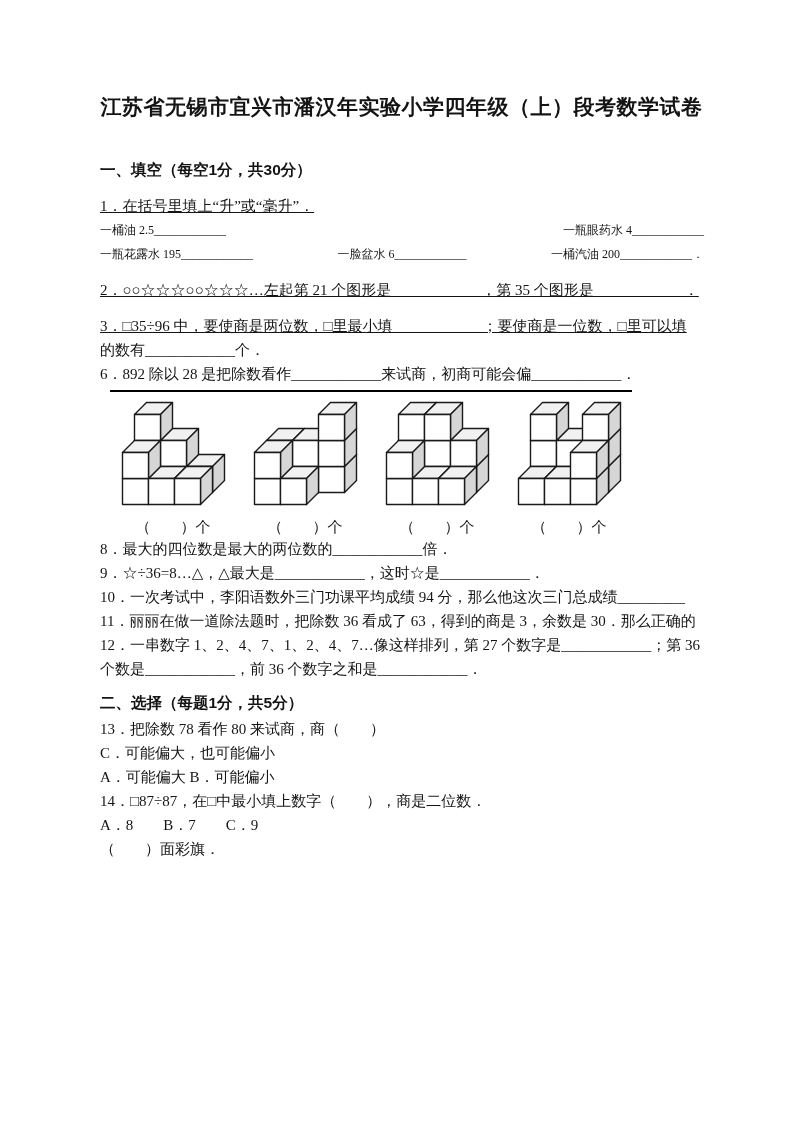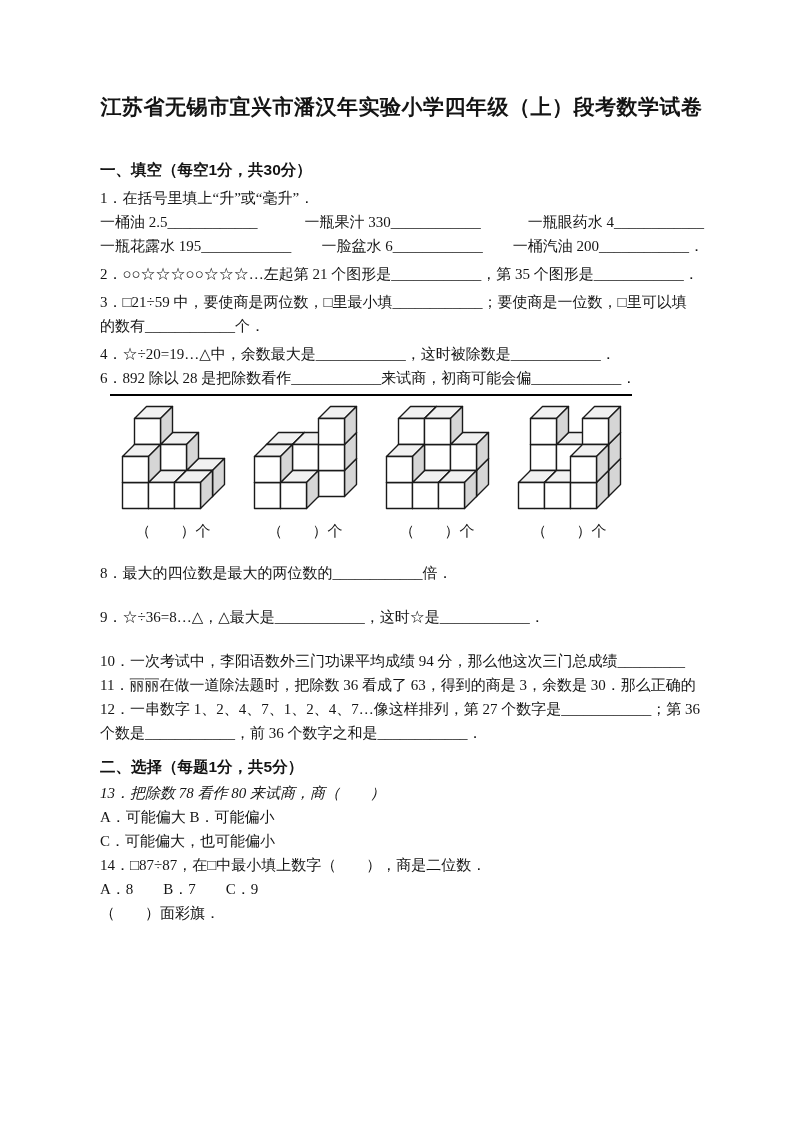--- a/index.html
+++ b/index.html
@@ -27,27 +27,27 @@
     font-size:15.5px;
     line-height:25px;
     margin-top:35px;
   }
   .sec-heading.second{margin-top:9px;}
   .line{
     font-size:15px;
     line-height:24px;
     white-space:nowrap;
   }
-  .gap2{margin-top:2px;font-style:italic;}
-  .gap4{margin-top:4px;}
-  .gap6{margin-top:20px;}
+  .gap2{margin-top:2px;}
+  .gap4{margin-top:12px;text-decoration:underline;}
+  .gap6{margin-top:0;}
   .row3{
     display:flex;
     justify-content:space-between;
-    font-size:15px;
+    font-size:12px;
     line-height:24px;
     width:604px;
   }
   .blankline{letter-spacing:0;}
   
   .figwrap{
     margin-top:4px;
     margin-left:10px;
     width:522px;
     border-top:2px solid #000;
@@ -78,33 +78,31 @@
 <div class="page">
   <div class="content">
 
     <div class="title">江苏省无锡市宜兴市潘汉年实验小学四年级（上）段考数学试卷</div>
 
     <div class="sec-heading">一、填空（每空1分，共30分）</div>
 
     <div class="line gap4">1．在括号里填上“升”或“毫升”．</div>
     <div class="row3">
       <span class="blankline">一桶油 2.5____________</span>
-      <span class="blankline">一瓶果汁 330____________</span>
       <span class="blankline">一瓶眼药水 4____________</span>
     </div>
     <div class="row3">
       <span class="blankline">一瓶花露水 195____________</span>
       <span class="blankline">一脸盆水 6____________</span>
       <span class="blankline">一桶汽油 200____________．</span>
     </div>
 
     <div class="line gap4">2．○○☆☆☆○○☆☆☆…左起第 21 个图形是____________，第 35 个图形是____________．</div>
-    <div class="line gap4">3．□21÷59 中，要使商是两位数，□里最小填____________；要使商是一位数，□里可以填</div>
+    <div class="line gap4">3．□35÷96 中，要使商是两位数，□里最小填____________；要使商是一位数，□里可以填</div>
     <div class="line">的数有____________个．</div>
-    <div class="line gap4">4．☆÷20=19…△中，余数最大是____________，这时被除数是____________．</div>
     <div class="line">6．892 除以 28 是把除数看作____________来试商，初商可能会偏____________．</div>
 
     <div class="figwrap">
       <div class="figrow">
         <div class="figcol">
           <svg class="figsvg" viewBox="-1.5 -103.5 105 105" width="105" height="105">
               <polygon points="12,-38 38,-38 50,-50 24,-50" fill="#f1f1f1" stroke="#1a1a1a" stroke-width="1.4" stroke-linejoin="round"></polygon>
               <polygon points="38,-12 38,-38 50,-50 50,-24" fill="#d6d6d6" stroke="#1a1a1a" stroke-width="1.4" stroke-linejoin="round"></polygon>
               <polygon points="12,-12 38,-12 38,-38 12,-38" fill="#ffffff" stroke="#1a1a1a" stroke-width="1.4" stroke-linejoin="round"></polygon>
               <polygon points="38,-38 64,-38 76,-50 50,-50" fill="#f1f1f1" stroke="#1a1a1a" stroke-width="1.4" stroke-linejoin="round"></polygon>
@@ -260,20 +258,20 @@
     <div class="line gap6">8．最大的四位数是最大的两位数的____________倍．</div>
     <div class="line gap6">9．☆÷36=8…△，△最大是____________，这时☆是____________．</div>
     <div class="line gap6">10．一次考试中，李阳语数外三门功课平均成绩 94 分，那么他这次三门总成绩_________</div>
     <div class="line">11．丽丽在做一道除法题时，把除数 36 看成了 63，得到的商是 3，余数是 30．那么正确的</div>
     <div class="line">12．一串数字 1、2、4、7、1、2、4、7…像这样排列，第 27 个数字是____________；第 36</div>
     <div class="line">个数是____________，前 36 个数字之和是____________．</div>
 
     <div class="sec-heading second">二、选择（每题1分，共5分）</div>
 
     <div class="line gap2">13．把除数 78 看作 80 来试商，商（　　）</div>
+    <div class="line">C．可能偏大，也可能偏小</div>
     <div class="line">A．可能偏大 B．可能偏小</div>
-    <div class="line">C．可能偏大，也可能偏小</div>
     <div class="line">14．□87÷87，在□中最小填上数字（　　），商是二位数．</div>
     <div class="line">A．8　　B．7　　C．9</div>
     <div class="line">（　　）面彩旗．</div>
 
   </div>
 </div>
 
 </body></html>

